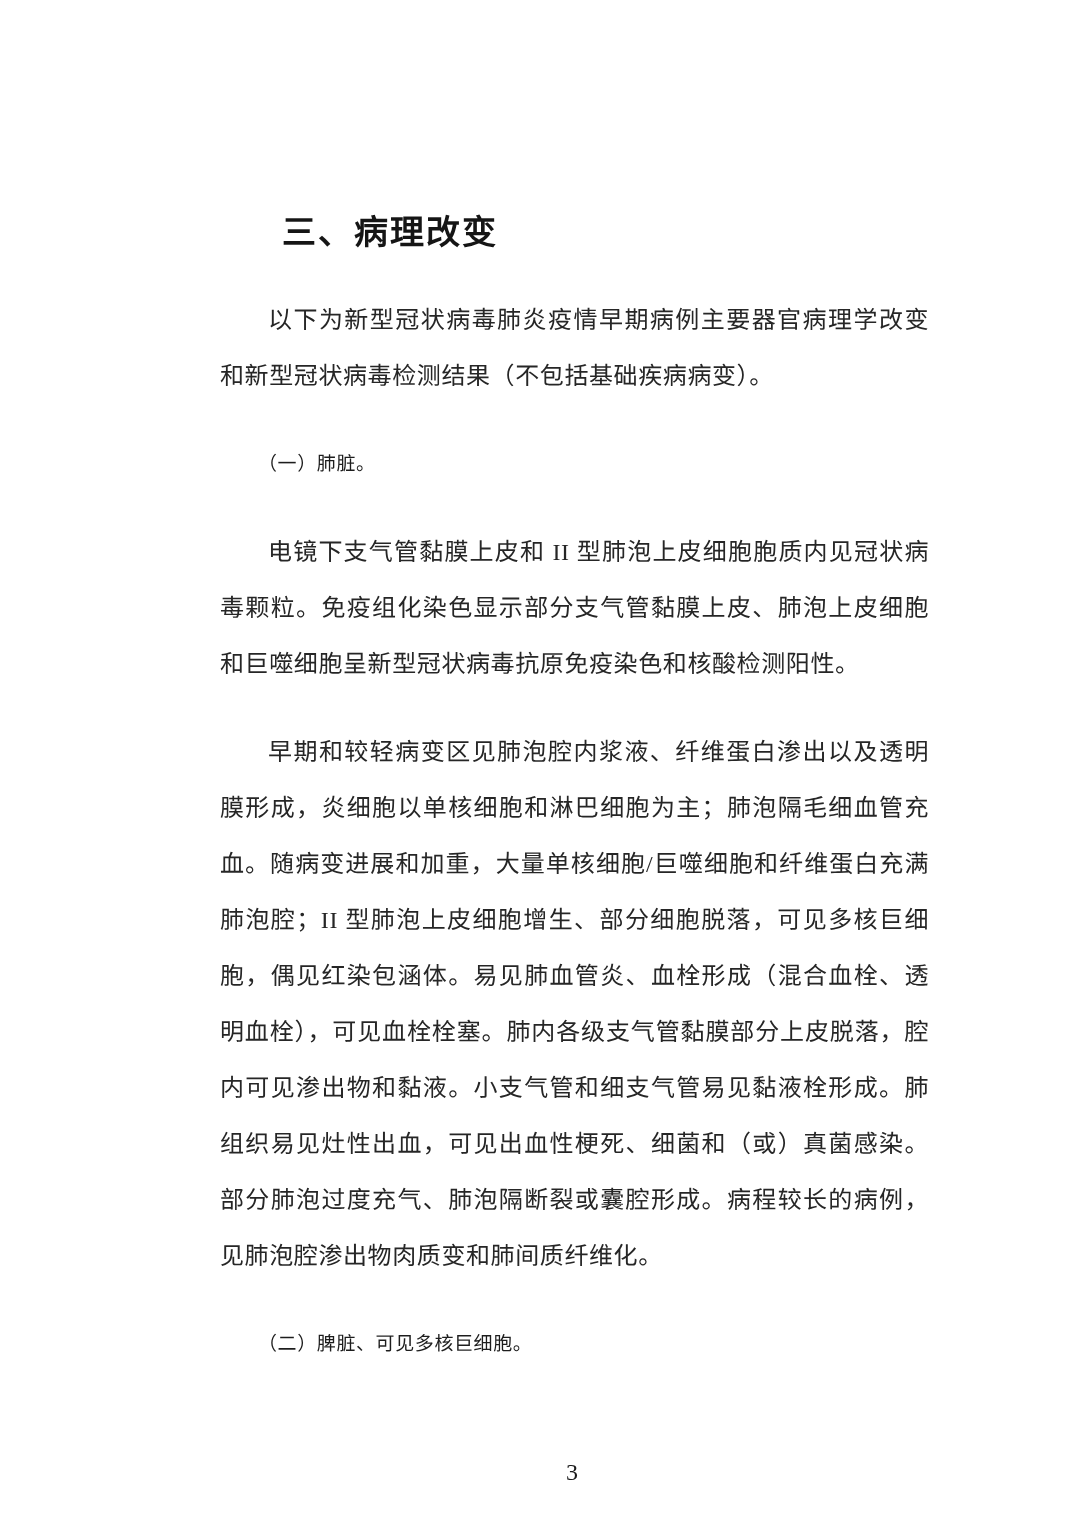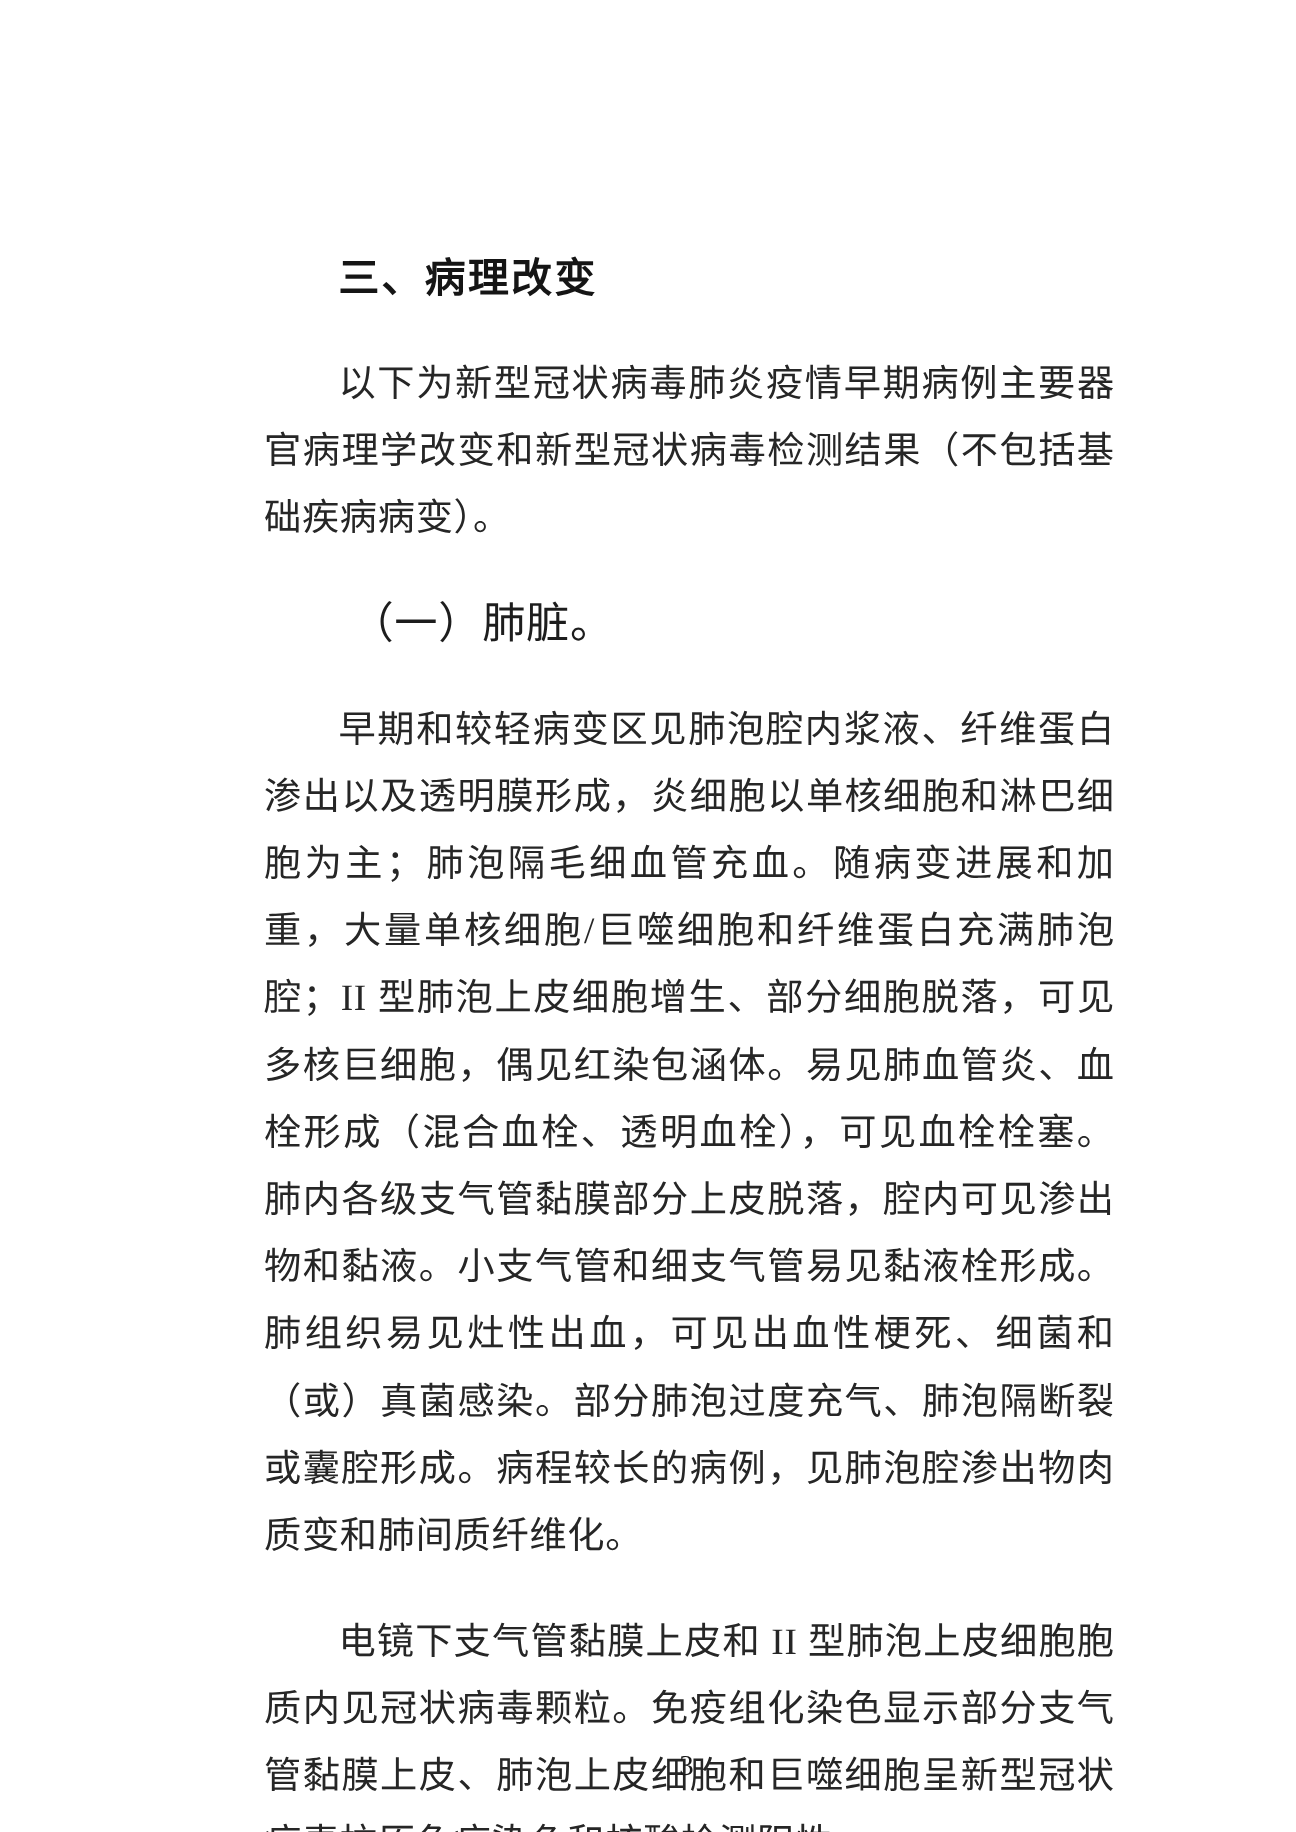--- a/index.html
+++ b/index.html
@@ -25,30 +25,30 @@
   .section-heading {
     font-family: "Liberation Sans", "DejaVu Sans", sans-serif;
     font-size: 34px;
     font-weight: bold;
     line-height: 56px;
     color: #151515;
     text-indent: 62px;
     letter-spacing: 2px;
   }
   .para {
-    font-size: 31px;
+    font-size: 24px;
     line-height: 56px;
     text-indent: 2em;
     text-align: justify;
     text-justify: inter-character;
     letter-spacing: 0.6px;
     color: #262626;
   }
   .subheading {
-    font-size: 36px;
+    font-size: 19px;
     line-height: 56px;
     text-indent: 2em;
     letter-spacing: 0.6px;
     color: #1d1d1d;
   }
   .page-number {
     position: absolute;
     left: 0;
     right: 0;
     top: 1408px;
@@ -60,18 +60,18 @@
   }
 </style>
 </head>
 <body>
 
 <div class="page">
   <div class="content">
     <h2 class="section-heading">三、病理改变</h2>
     <p class="para">以下为新型冠状病毒肺炎疫情早期病例主要器官病理学改变和新型冠状病毒检测结果（不包括基础疾病病变）。</p>
     <p class="subheading">（一）肺脏。</p>
+    <p class="para">电镜下支气管黏膜上皮和 II 型肺泡上皮细胞胞质内见冠状病毒颗粒。免疫组化染色显示部分支气管黏膜上皮、肺泡上皮细胞和巨噬细胞呈新型冠状病毒抗原免疫染色和核酸检测阳性。</p>
     <p class="para">早期和较轻病变区见肺泡腔内浆液、纤维蛋白渗出以及透明膜形成，炎细胞以单核细胞和淋巴细胞为主；肺泡隔毛细血管充血。随病变进展和加重，大量单核细胞/巨噬细胞和纤维蛋白充满肺泡腔；II 型肺泡上皮细胞增生、部分细胞脱落，可见多核巨细胞，偶见红染包涵体。易见肺血管炎、血栓形成（混合血栓、透明血栓），可见血栓栓塞。肺内各级支气管黏膜部分上皮脱落，腔内可见渗出物和黏液。小支气管和细支气管易见黏液栓形成。肺组织易见灶性出血，可见出血性梗死、细菌和（或）真菌感染。部分肺泡过度充气、肺泡隔断裂或囊腔形成。病程较长的病例，见肺泡腔渗出物肉质变和肺间质纤维化。</p>
-    <p class="para">电镜下支气管黏膜上皮和 II 型肺泡上皮细胞胞质内见冠状病毒颗粒。免疫组化染色显示部分支气管黏膜上皮、肺泡上皮细胞和巨噬细胞呈新型冠状病毒抗原免疫染色和核酸检测阳性。</p>
     <p class="subheading">（二）脾脏、可见多核巨细胞。</p>
   </div>
   <div class="page-number">3</div>
 </div>
 
 </body></html>

